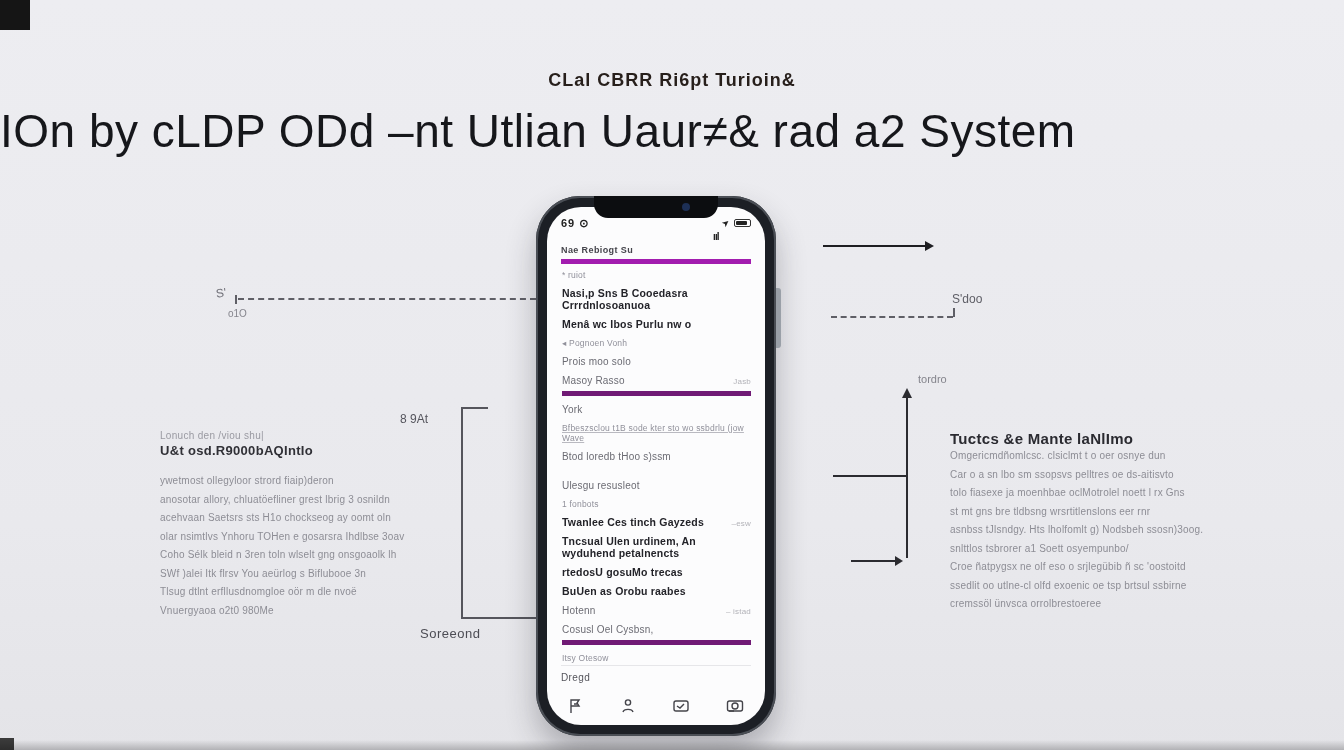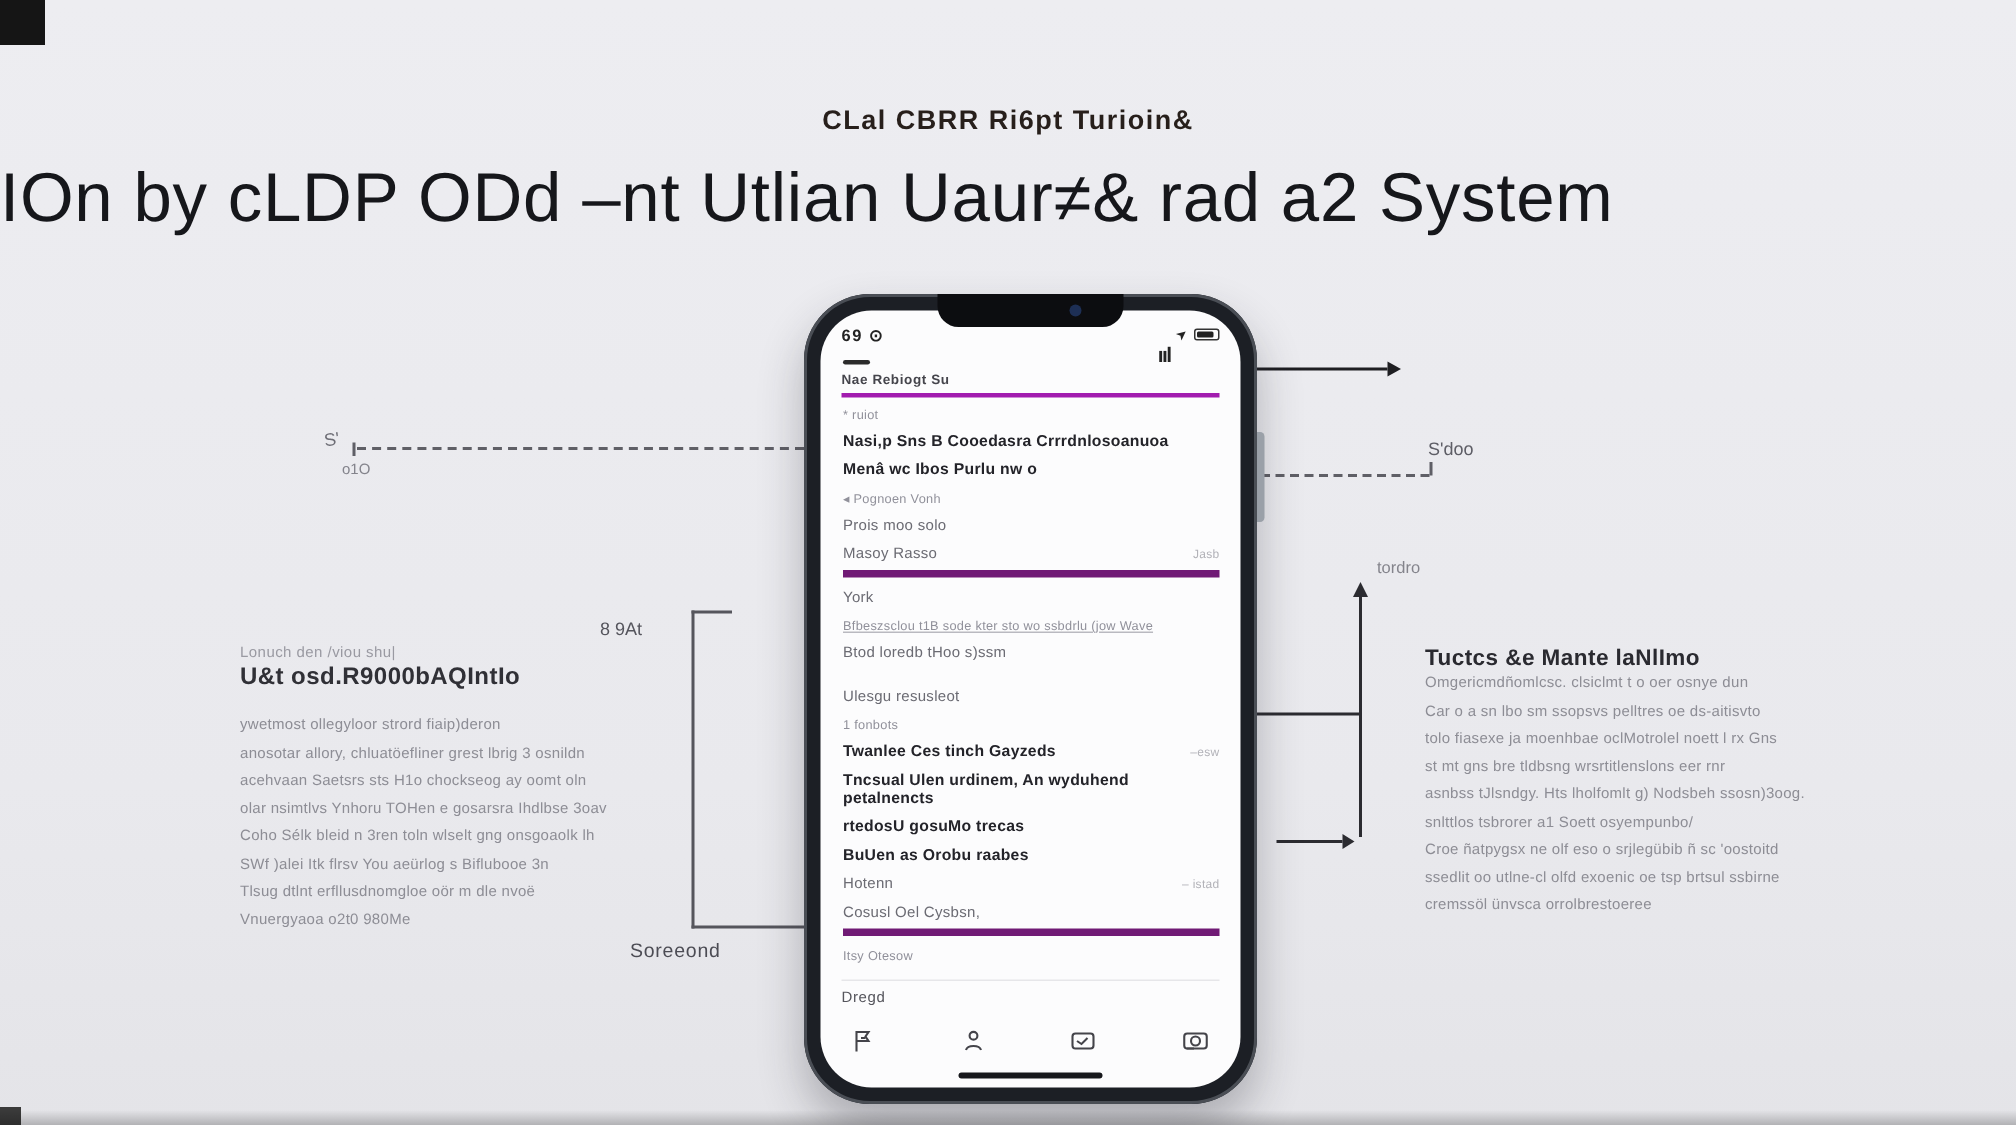--- a/index.html
+++ b/index.html
@@ -14,45 +14,45 @@
   .bottom-shade { position:absolute; left:0; bottom:0; width:100%; height:10px;
                   background:linear-gradient(180deg,rgba(0,0,0,0),rgba(0,0,0,0.22)); }
 
   
   .subtitle { position:absolute; top:70px; left:0; width:100%; text-align:center;
               font-size:18px; font-weight:700; letter-spacing:1px; color:#271f1b; }
   .title { position:absolute; top:104px; left:0; width:100%; text-align:left;
            font-size:46px; font-weight:500; letter-spacing:0.5px; color:#16171b; }
 
   
-  .phone { position:absolute; left:536px; top:196px; width:302px; height:540px;
+  .phone { position:absolute; left:536px; top:196px; width:240px; height:540px;
            background:#1c1f25; border-radius:44px; padding:11px;
            box-shadow:0 16px 30px rgba(40,40,50,0.30), inset 0 0 0 2px #4a4e55; }
   .side-btn { position:absolute; right:-5px; top:92px; width:5px; height:60px;
               background:#9aa0a8; border-radius:0 3px 3px 0; }
   .screen { position:relative; width:100%; height:100%; background:#fcfcfd;
             border-radius:34px; overflow:hidden; display:flex; flex-direction:column;
             padding:8px 14px 6px 14px; }
   .notch { position:absolute; left:50%; top:0; transform:translateX(-50%);
            width:124px; height:22px; background:#0c0d10; border-radius:0 0 14px 14px; z-index:5; }
   .cam { position:absolute; right:28px; top:7px; width:8px; height:8px; border-radius:50%;
          background:#1d2f55; }
 
   .statusbar { display:flex; justify-content:space-between; align-items:center; height:16px; }
   .time { font-size:11px; font-weight:700; color:#222; letter-spacing:1px; }
   .sticons { display:flex; align-items:center; gap:4px; }
-  .sig { font-size:14px; font-weight:700; color:#222; letter-spacing:-1px;margin-top:26px; }
+  .sig { font-size:10px; font-weight:700; color:#222; letter-spacing:-1px;margin-top:26px; }
   .loc { font-size:9px; color:#222; transform:rotate(-40deg); display:inline-block; }
   .batt { width:17px; height:8px; border:1px solid #333; border-radius:2px; position:relative; }
   .batt::after { content:""; position:absolute; left:1px; top:1px; bottom:1px; width:11px;
                  background:#222; border-radius:1px; }
 
   .backdash { width:18px; height:3px; background:#2b2b2b; border-radius:2px; margin:9px 0 5px 1px; }
   .navtitle { font-size:9px; font-weight:600; color:#45454c; letter-spacing:0.4px;
-              padding-bottom:4px; border-bottom:3px solid #a21caf; }
+              padding-bottom:4px; border-bottom:5px solid #a21caf; }
   .searchrow { display:flex; justify-content:space-between; align-items:center;
                padding:7px 1px 8px 1px; border-bottom:1px solid #ededf0;
                font-size:9px; color:#8b8b92; letter-spacing:0.3px; }
   .dismiss { font-size:11px; color:#8d8d94; }
 
   .row { letter-spacing:0.2px; display:flex; justify-content:space-between; align-items:baseline; }
   .row-tiny  { font-size:8.5px; color:#90909a; margin:6px 0 2px 1px; }
   .row-gray  { font-size:10px;  color:#6b6b73; margin:6px 0 2px 1px; }
   .row-bold  { font-size:10.5px; font-weight:700; color:#232329; margin:5px 0 2px 1px; }
   .u         { text-decoration:underline; text-decoration-color:#b9b9c0; }
@@ -74,21 +74,21 @@
   .lab-s1    { left:216px; top:286px; font-size:12px; color:#6e6e76; transform:rotate(-8deg); }
   .lab-s2    { left:228px; top:308px; font-size:10px; }
   .lab-sdoo  { left:952px; top:292px; font-size:12px; color:#5e5e66; }
   .lab-89at  { left:400px; top:412px; font-size:12px; color:#55555d;text-align:right; }
   .lab-sore  { left:420px; top:626px; font-size:13px; color:#4c4c54; letter-spacing:0.5px; }
   .lab-tord  { left:918px; top:373px; font-size:11px; }
 
   .blk { position:absolute; }
   .blk-left { left:160px; top:430px; width:230px; }
   .blk-left .eyebrow { font-size:10px; color:#9a9aa2; letter-spacing:0.3px; }
-  .blk-left .bt { font-size:16px; font-weight:700; color:#303036; letter-spacing:0.3px; margin-top:2px; }
+  .blk-left .bt { font-size:13px; font-weight:700; color:#303036; letter-spacing:0.3px; margin-top:2px; }
   .blk-left .p { margin-top:14px; }
   .blk-right { left:950px; top:430px; width:252px; }
   .blk-right .bt { font-size:15px; font-weight:700; color:#2a2a30; letter-spacing:0.3px; }
   .blk-right .p { margin-top:0; }
   .p div { font-size:10px; line-height:18.5px; color:#8d8d95; letter-spacing:0.2px; white-space:nowrap; }
 
   
   .dash-left { position:absolute; left:238px; top:298px; width:298px; height:0;
                border-top:2px dashed #5f5f66; }
   .dash-left::before { content:""; position:absolute; left:-3px; top:-5px; width:2px; height:9px; background:#5f5f66; }

